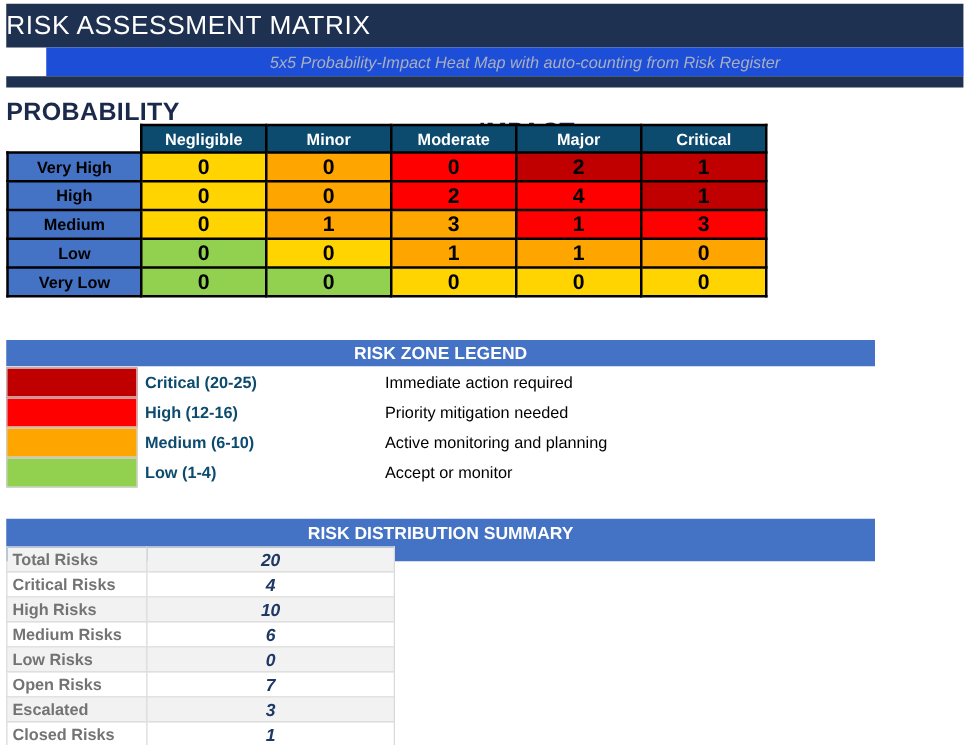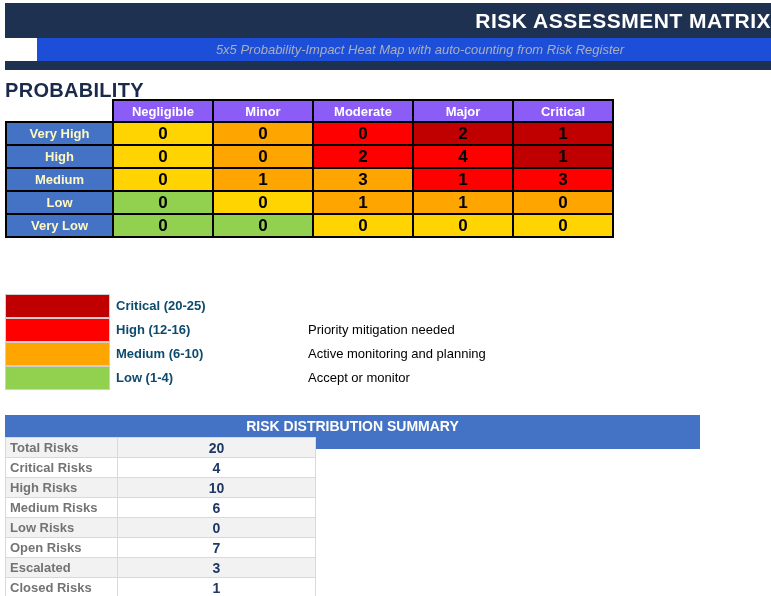--- a/index.html
+++ b/index.html
@@ -1,35 +1,35 @@
 <!DOCTYPE html>
 <html><head>
 <meta charset="utf-8">
 <style>
   html,body{margin:0;padding:0;background:#fff;}
   #app{position:relative;width:771px;height:596px;background:#fff;overflow:hidden;
        font-family:"Liberation Sans",sans-serif;color:#000;}
 
   
   .title-bar{position:absolute;left:5px;top:3px;width:766px;height:35px;background:#1F3151;
-             color:#fff;font-weight:bold;font-size:21px;line-height:35px;text-align:right;letter-spacing:.5px;}
+             color:#fff;font-weight:normal;font-size:21px;line-height:35px;text-align:left;letter-spacing:.5px;}
   .subtitle-bar{position:absolute;left:5px;top:38px;width:766px;height:23px;background:#1d4ed8;
                 color:#A9AFBE;font-style:italic;font-size:13px;line-height:23px;text-align:center;margin-left:32px;}
   .dark-strip{position:absolute;left:5px;top:61px;width:766px;height:9px;background:#1F3151;}
 
   
   .prob-label{position:absolute;left:5px;top:79px;font-size:20px;font-weight:bold;color:#1B2A4A;letter-spacing:.3px;text-align:center;}
   .impact-label{position:absolute;left:383px;top:79px;font-size:20px;font-weight:bold;color:#1B2A4A;letter-spacing:.3px;margin-top:16px;}
 
   
   .matrix{position:absolute;left:5px;top:99px;border-collapse:collapse;table-layout:fixed;}
   .matrix th,.matrix td{border:2px solid #000;padding:0;text-align:center;vertical-align:middle;}
   .matrix .corner{border:none;background:transparent;width:105px;}
-  .matrix th.col-h{width:98px;height:20px;background:#8b5cf6;color:#fff;font-size:13px;font-weight:bold;}
-  .matrix th.row-h{width:105px;height:21px;background:#4472C4;color:#fef9c3;font-size:13px;font-weight:bold;}
+  .matrix th.col-h{width:98px;height:20px;background:#0c4a6e;color:#fff;font-size:13px;font-weight:bold;}
+  .matrix th.row-h{width:105px;height:21px;background:#4472C4;color:#000000;font-size:13px;font-weight:bold;}
   .matrix td.cell{width:98px;height:21px;font-size:17px;font-weight:bold;color:#000;}
 
   .c-yellow{background:#FFD400;}
   .c-orange{background:#FFA500;}
   .c-red{background:#FF0000;color:#fff;}
   .c-dark_red{background:#C00000;color:#fff;}
   .c-green{background:#92D050;}
 
   
   .section-bar{position:absolute;left:5px;width:695px;background:#4472C4;color:#fff;
@@ -41,21 +41,21 @@
   .legend-row{position:absolute;left:5px;width:695px;height:24px;}
   .lr0{top:294px;} .lr1{top:318px;} .lr2{top:342px;text-decoration:underline;} .lr3{top:366px;}
   .legend-swatch{position:absolute;left:0;top:0;width:105px;height:24px;border:1px solid #CFCFCF;box-sizing:border-box;}
   .legend-label{position:absolute;left:111px;top:0;line-height:24px;font-size:13px;font-weight:bold;color:#0c4a6e;}
   .legend-desc{position:absolute;left:303px;top:0;line-height:24px;font-size:13px;color:#000;}
 
   
   .summary{position:absolute;left:5px;top:437px;border-collapse:collapse;table-layout:fixed;}
   .summary td{border:1px solid #D9D9D9;height:19px;padding:0;font-size:13px;vertical-align:middle;}
   .summary td.s-label{width:107px;font-weight:bold;color:#737373;padding-left:4px;}
-  .summary td.s-value{width:197px;text-align:center;font-weight:bold;font-size:14px;color:#1F3864;}
+  .summary td.s-value{width:197px;text-align:center;font-weight:bold;font-size:14px;color:#1F3864;font-style:italic;}
   .summary tr:nth-child(odd){background:#F2F2F2;}
   .summary tr:nth-child(even){background:#FFFFFF;}
 </style>
 </head>
 <body>
 
 <div id="app">
 
   <div class="title-bar">RISK ASSESSMENT MATRIX</div>
   <div class="subtitle-bar">5x5 Probability-Impact Heat Map with auto-counting from Risk Register</div>
@@ -110,24 +110,26 @@
       <th class="row-h">Very Low</th>
       <td class="cell c-green">0</td>
       <td class="cell c-green">0</td>
       <td class="cell c-yellow">0</td>
       <td class="cell c-yellow">0</td>
       <td class="cell c-yellow">0</td>
     </tr>
   </tbody>
     </table>
 
+  <div id="legend-bar" class="section-bar">RISK ZONE LEGEND</div>
 
   <div class="legend-row lr0">
     <div class="legend-swatch c-dark_red"></div>
     <span class="legend-label">Critical (20-25)</span>
+    <span class="legend-desc">Immediate action required</span>
   </div>
   <div class="legend-row lr1">
     <div class="legend-swatch c-red"></div>
     <span class="legend-label">High (12-16)</span>
     <span class="legend-desc">Priority mitigation needed</span>
   </div>
   <div class="legend-row lr2">
     <div class="legend-swatch c-orange"></div>
     <span class="legend-label">Medium (6-10)</span>
     <span class="legend-desc">Active monitoring and planning</span>

